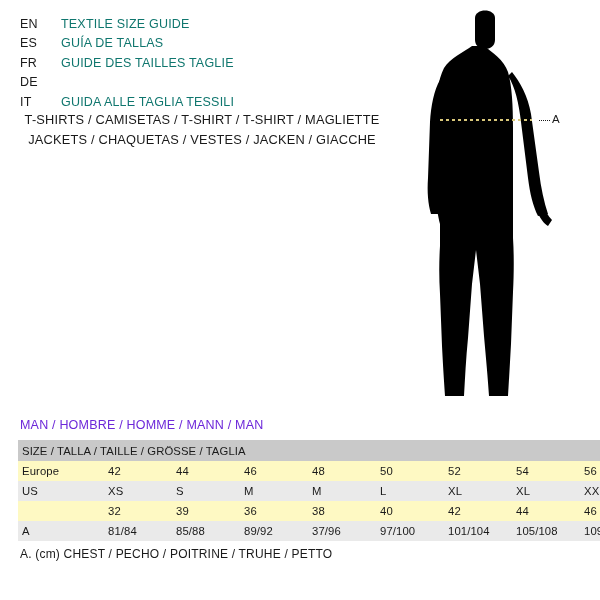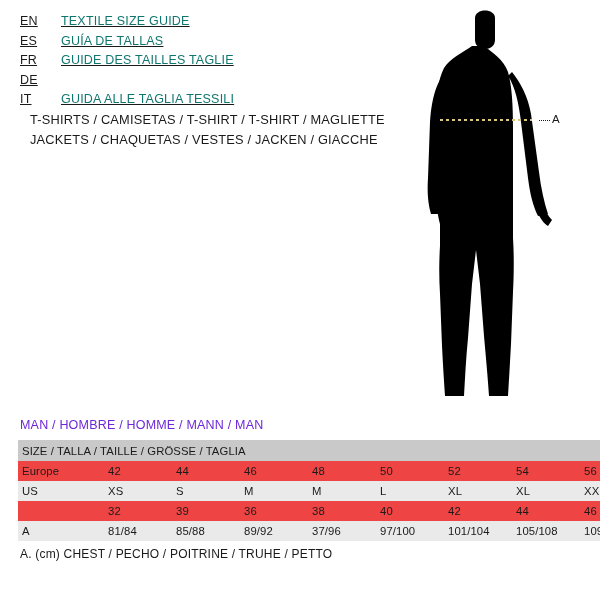--- a/index.html
+++ b/index.html
@@ -21,44 +21,44 @@
 
   
   .lang-block {
     position: absolute;
     left: 20px;
     top: 14px;
     width: 360px;
   }
   .lang-row {
     display: flex;
-    align-items: flex-start;
+    align-items: center;
     height: 19.5px;
-    text-decoration: underline;
   }
   .lang-code {
     width: 41px;
     flex: 0 0 41px;
     font-size: 12.5px;
     letter-spacing: 0.2px;
     color: #1a1a1a;
   }
   .lang-text {
     font-size: 12.5px;
     letter-spacing: 0.2px;
     color: #0f766e;
     white-space: nowrap;
   }
 
   
   .cat-block {
     position: absolute;
-    left: 30px;
+    left: 12px;
     top: 110px;
     width: 380px;
+    text-align: center;
   }
   .cat-line {
     font-size: 12.8px;
     letter-spacing: 0.2px;
     line-height: 20px;
     color: #1a1a1a;
     white-space: nowrap;
   }
 
   
@@ -117,21 +117,21 @@
     height: 14px;
     letter-spacing: 0.1px;
   }
   tr.row-head td {
     background: #c9c9c9;
     font-size: 11.3px;
     padding-top: 3.5px;
     padding-bottom: 3.5px;
   }
   tr.row-shade td {
-    background: #ef4444;
+    background: #fef9c3;
   }
   tr.row-light td {
     background: #eaeaea;
   }
   .col-label {
     width: 86px;
   }
   .col-val {
     width: 68px;
   }

